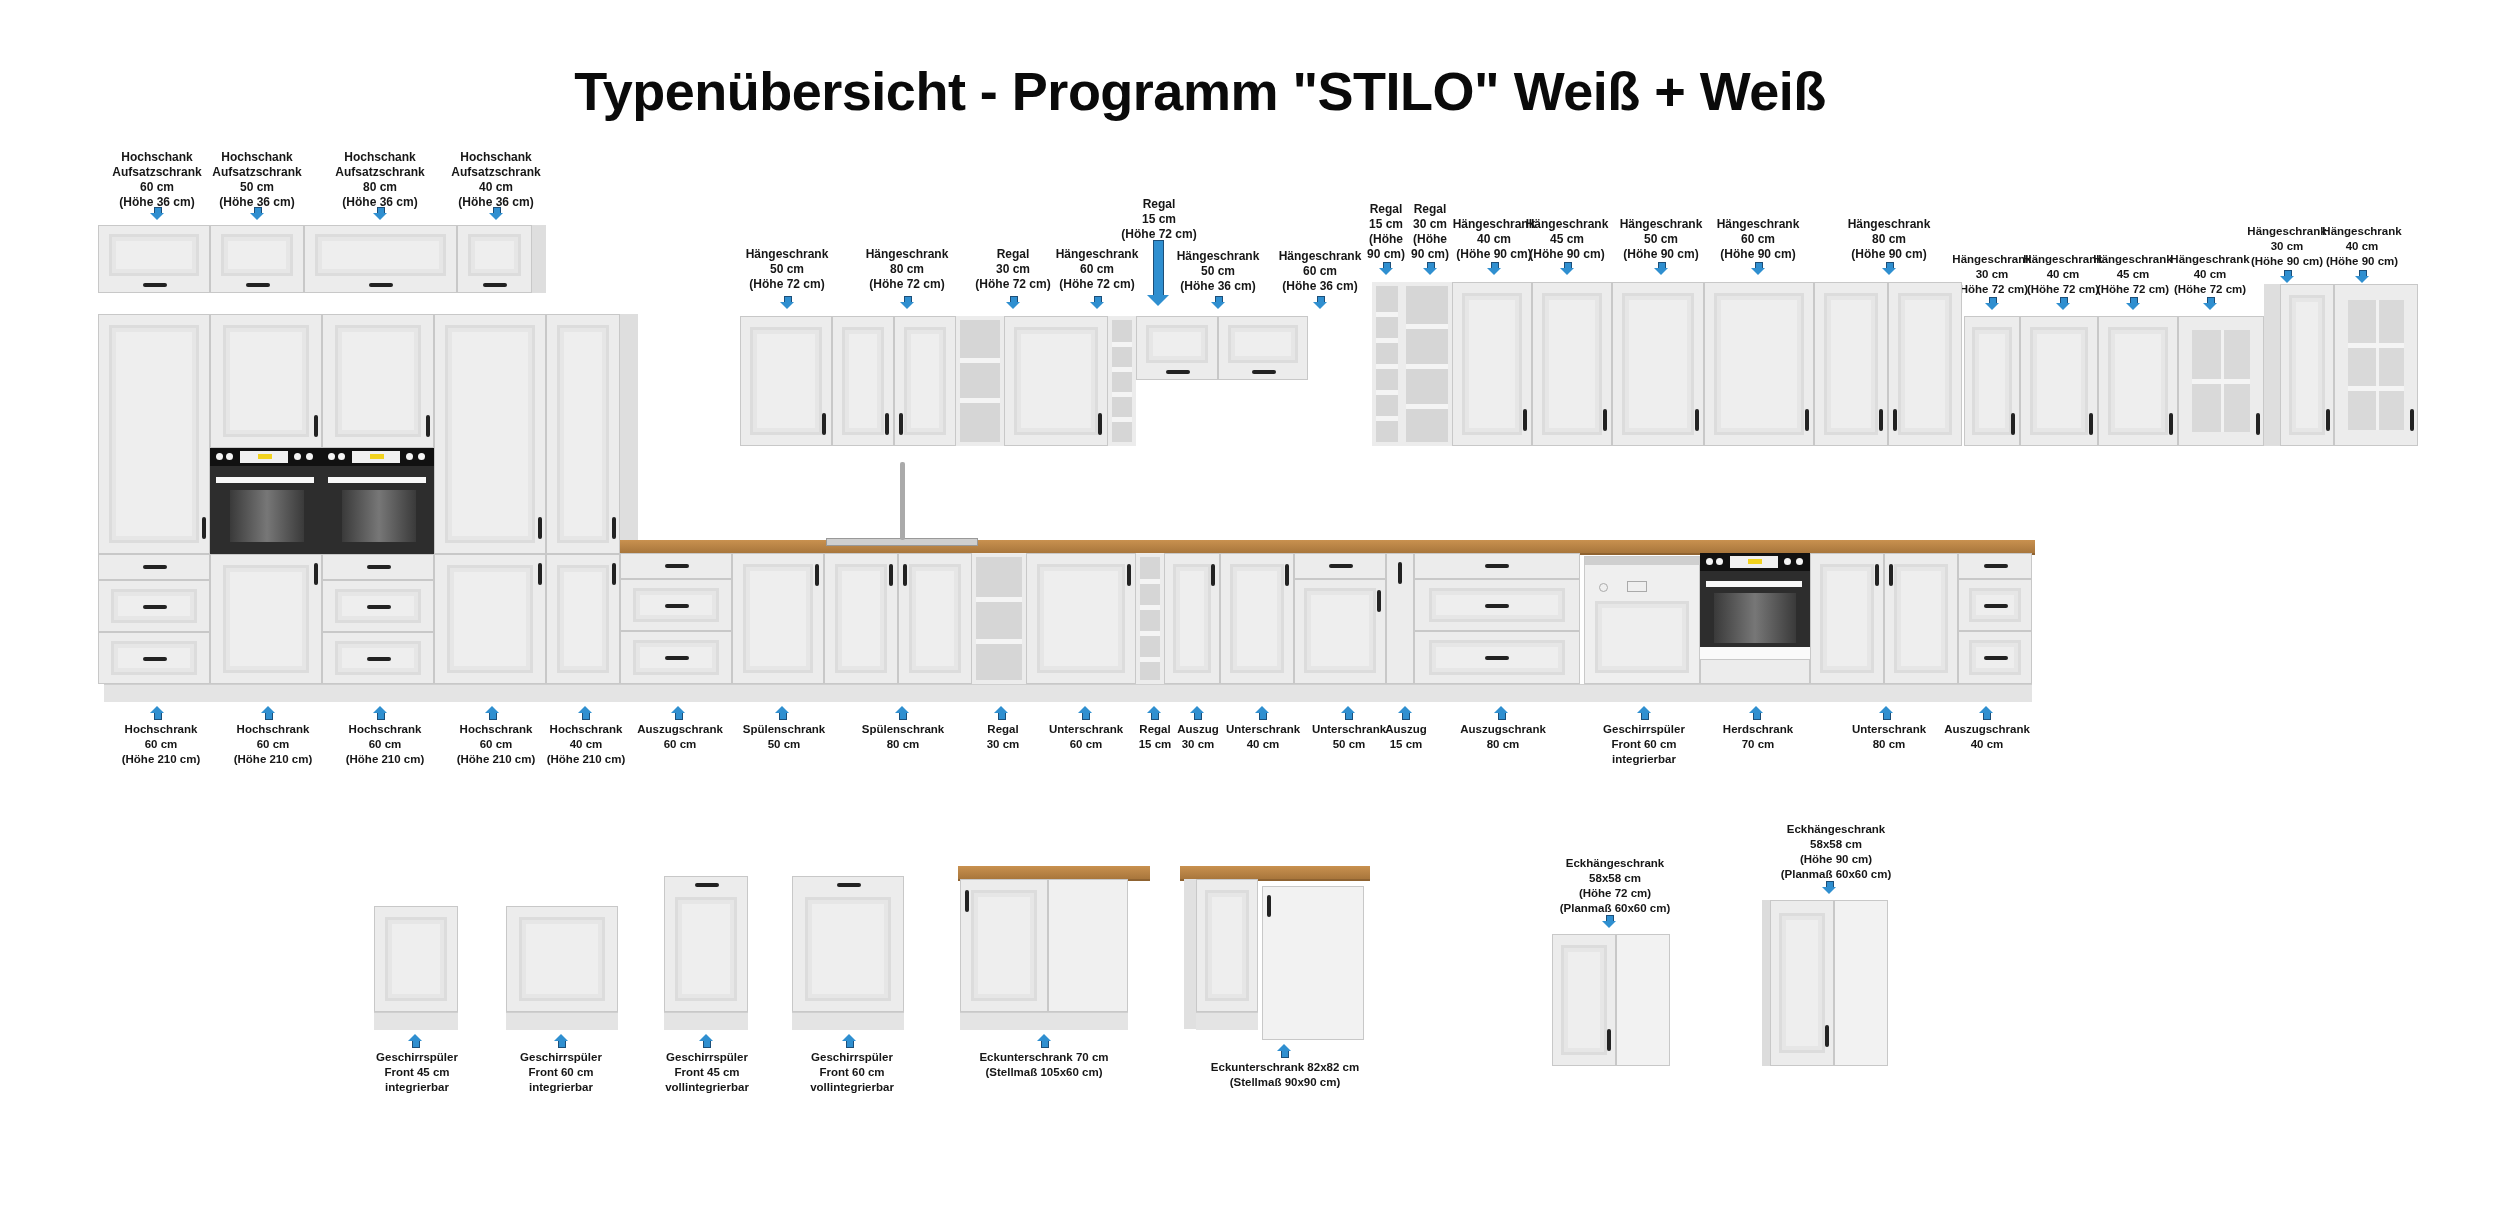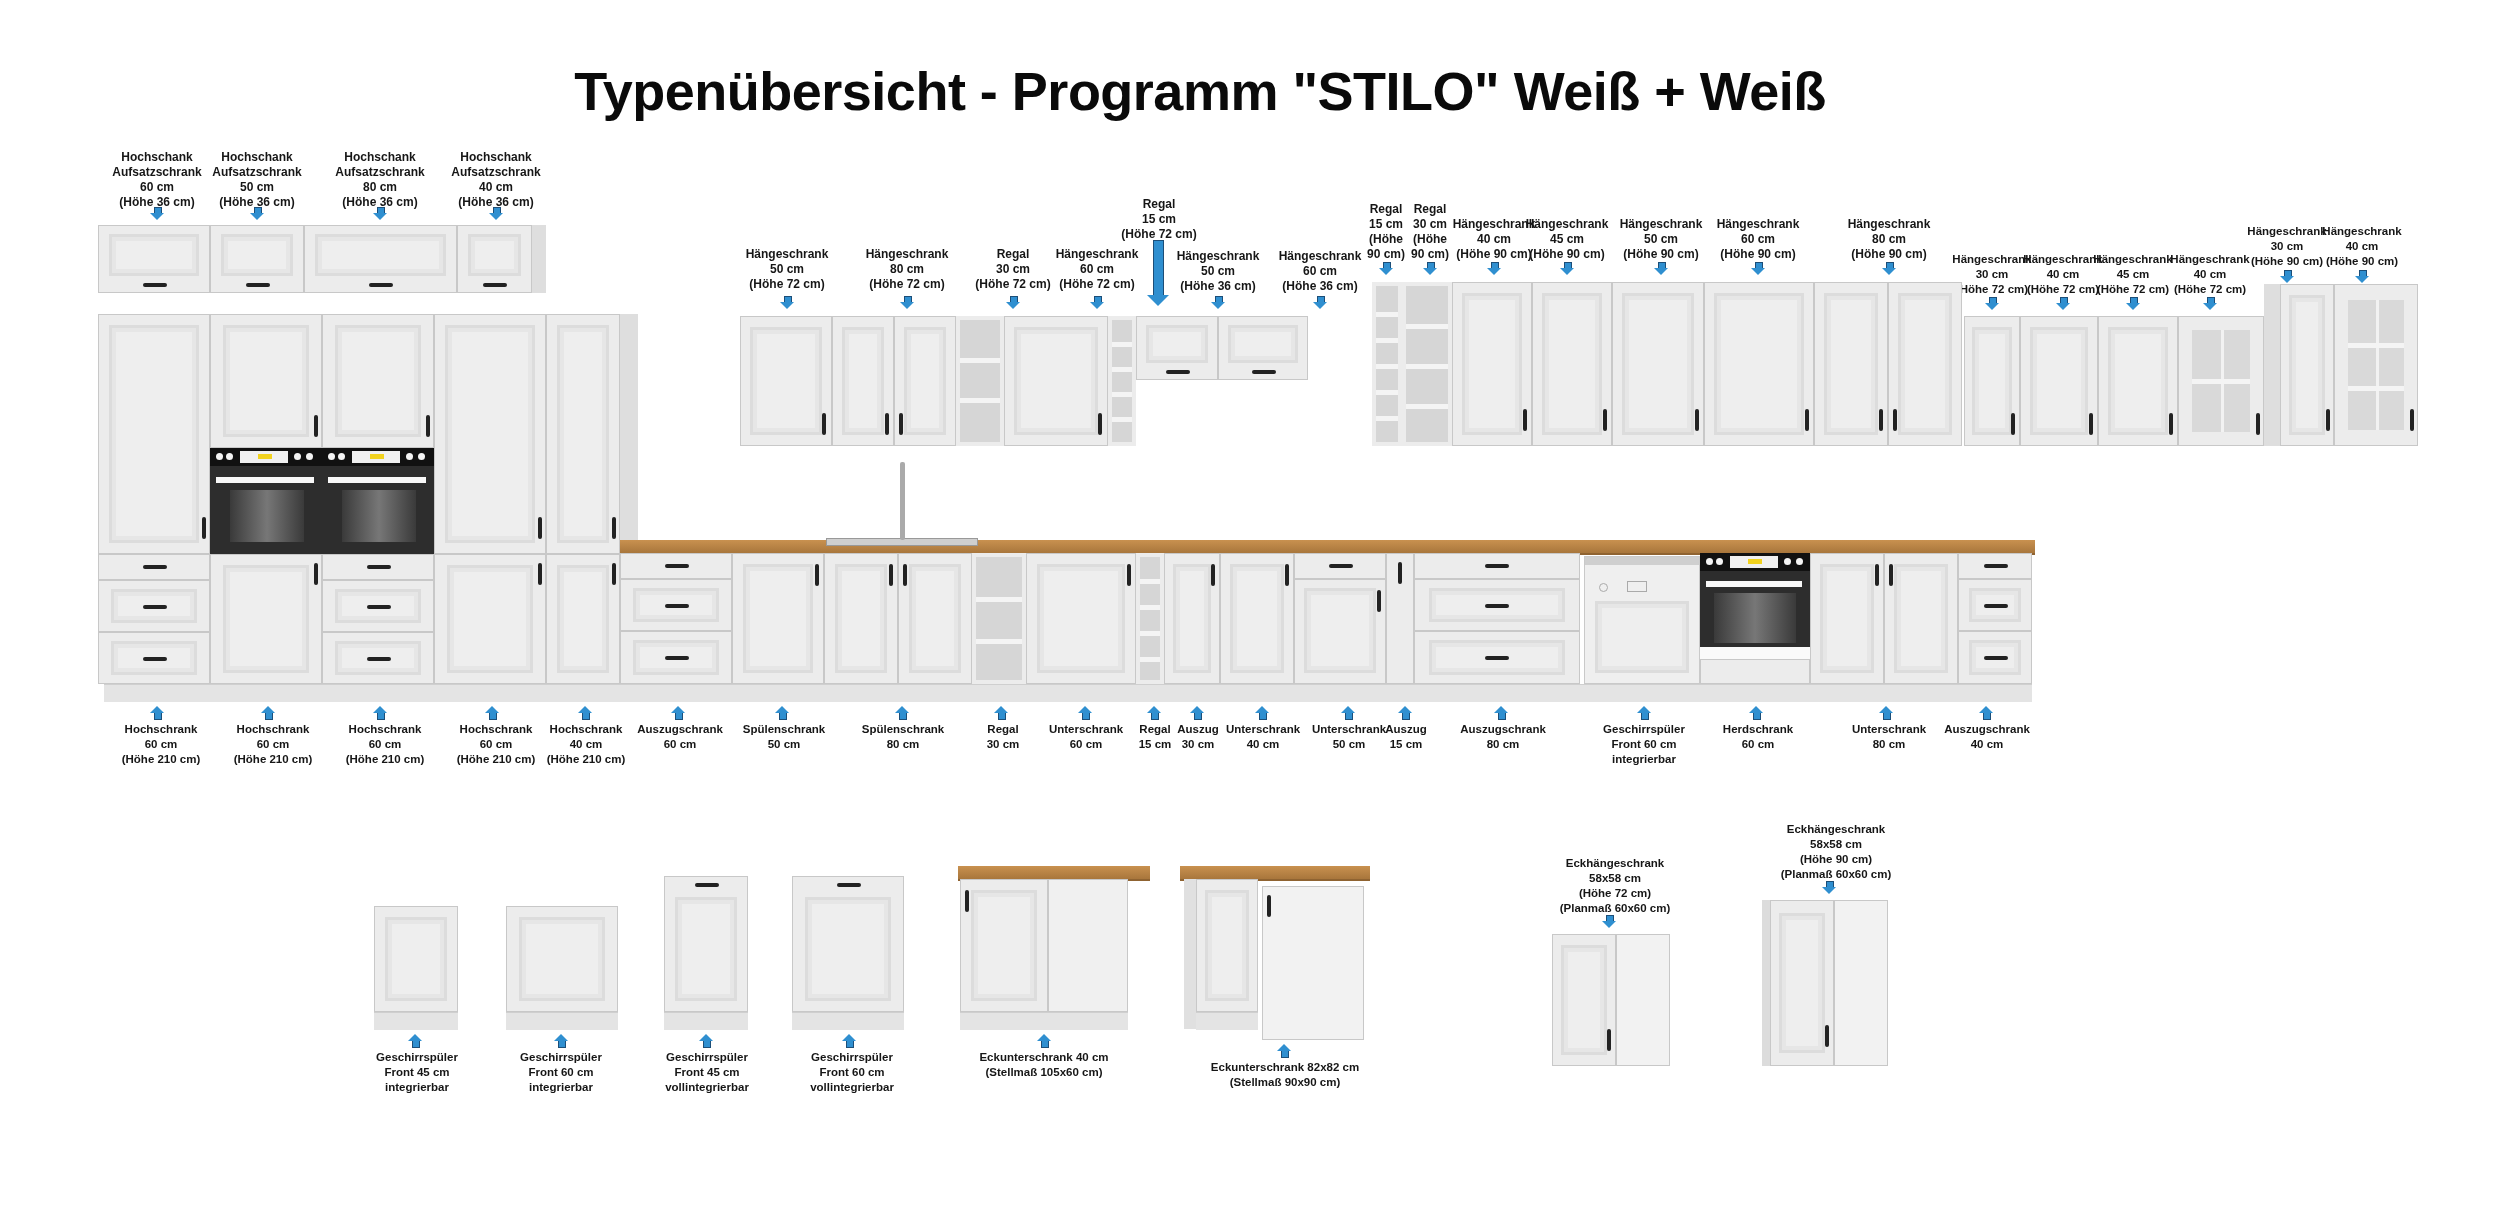--- a/index.html
+++ b/index.html
@@ -541,21 +541,21 @@
   <div class="lbl small" style="left:1349px;top:722px;">Unterschrank
 50 cm</div>
   <div class="lbl small" style="left:1406px;top:722px;">Auszug
 15 cm</div>
   <div class="lbl small" style="left:1503px;top:722px;">Auszugschrank
 80 cm</div>
   <div class="lbl small" style="left:1644px;top:722px;">Geschirrspüler
 Front 60 cm
 integrierbar</div>
   <div class="lbl small" style="left:1758px;top:722px;">Herdschrank
-60 cm</div>
+70 cm</div>
   <div class="lbl small" style="left:1889px;top:722px;">Unterschrank
 80 cm</div>
   <div class="lbl small" style="left:1987px;top:722px;">Auszugschrank
 40 cm</div>
 </div>
 
 <div>
   <div class="cab" style="left:374px;top:906px;width:84px;height:106px;">
       <div class="panel" style="left:10px;top:10px;right:10px;bottom:10px;"></div>
     </div>
@@ -605,21 +605,21 @@
 integrierbar</div>
   <div class="lbl small" style="left:561px;top:1050px;">Geschirrspüler
 Front 60 cm
 integrierbar</div>
   <div class="lbl small" style="left:707px;top:1050px;">Geschirrspüler
 Front 45 cm
 vollintegrierbar</div>
   <div class="lbl small" style="left:852px;top:1050px;">Geschirrspüler
 Front 60 cm
 vollintegrierbar</div>
-  <div class="lbl small" style="left:1044px;top:1050px;">Eckunterschrank 40 cm
+  <div class="lbl small" style="left:1044px;top:1050px;">Eckunterschrank 70 cm
 (Stellmaß 105x60 cm)</div>
   <div class="lbl small" style="left:1285px;top:1060px;">Eckunterschrank 82x82 cm
 (Stellmaß 90x90 cm)</div>
 </div>
 
 <div>
   <div class="lbl small" style="left:1615px;top:856px;">Eckhängeschrank
 58x58 cm
 (Höhe 72 cm)
 (Planmaß 60x60 cm)</div>

